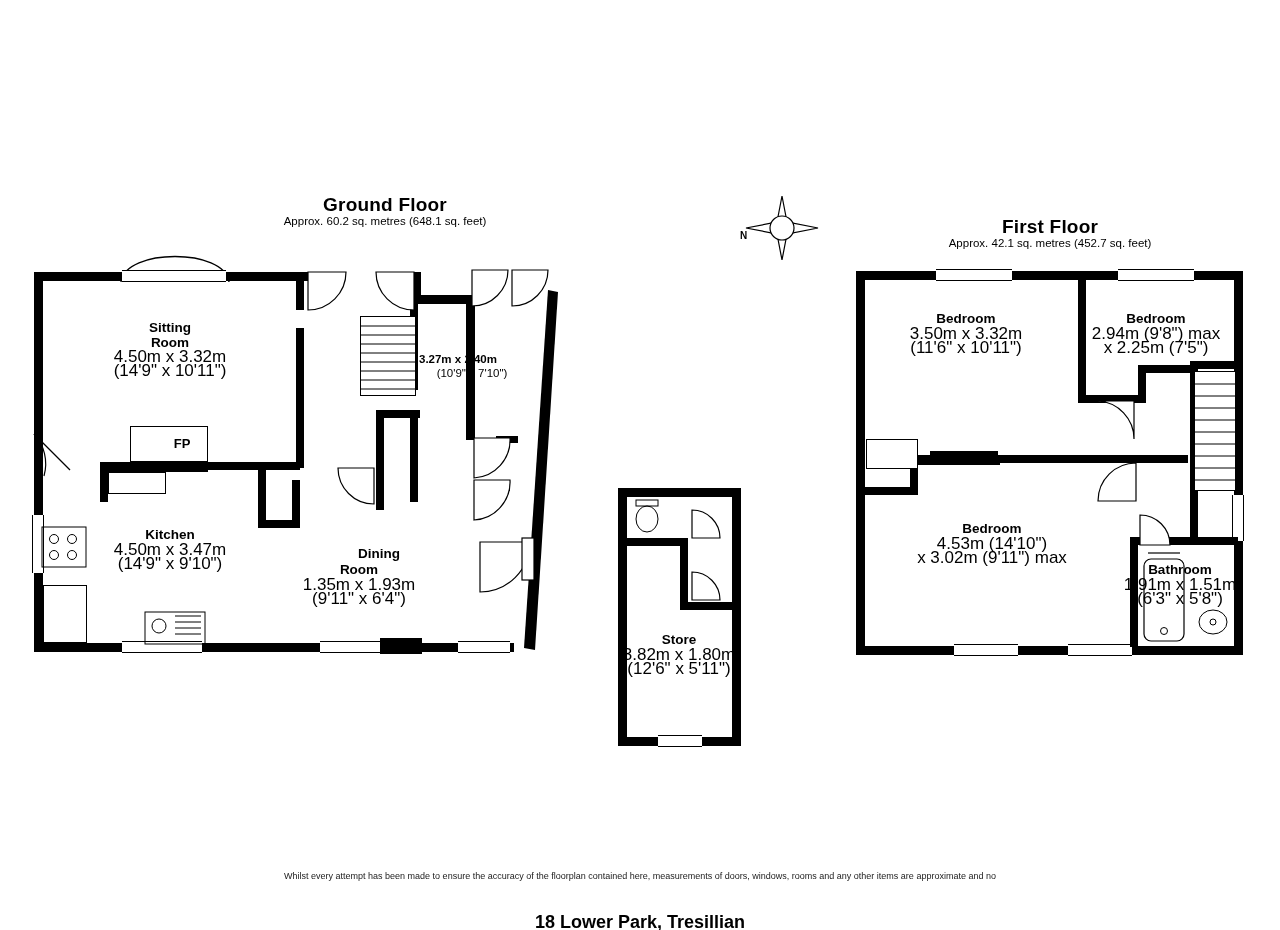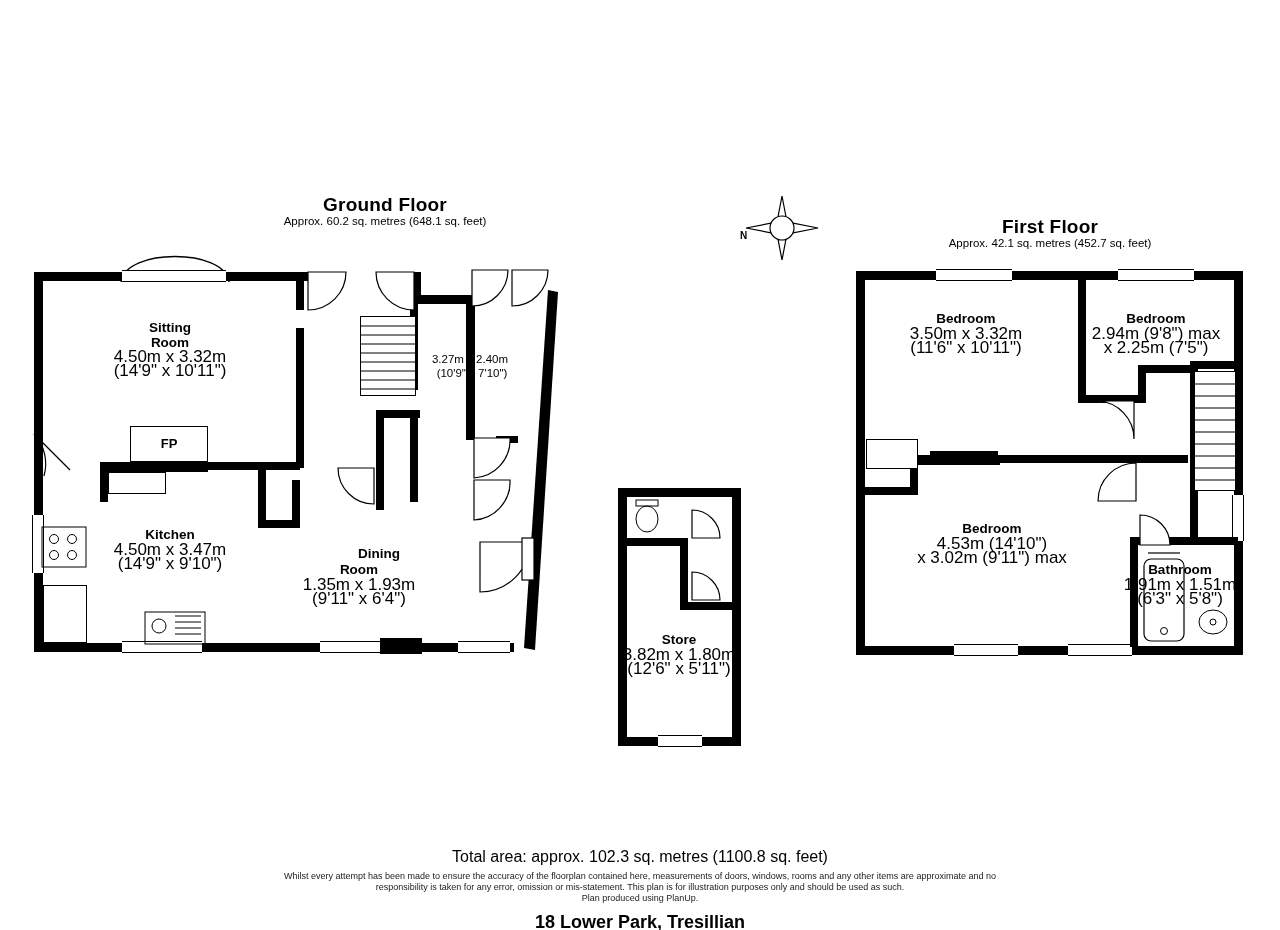--- a/index.html
+++ b/index.html
@@ -52,20 +52,21 @@
   .plain-dim {
     font-size: 11.5px;
     text-align: center;
     white-space: nowrap;
     line-height: 14px;
   }
   .fp-label {
     font-size: 13px;
     font-weight: bold;
     text-align: center;
+    margin-left: 13px;
   }
   .total-area {
     font-size: 16px;
     text-align: center;
     width: 1280px;
     left: 0;
   }
   .disclaimer {
     font-size: 9px;
     text-align: center;
@@ -273,21 +274,21 @@
         <path d="M4 4 L40 40" stroke="#000" stroke-width="1.2" fill="none"></path>
         <path d="M4 4 A44 44 0 0 1 14 46" stroke="#000" stroke-width="1.2" fill="none"></path>
       </svg>
     </div>
 
     <div class="abs room-name centerbox" style="left:140px; top:80px;text-align:right;">Sitting</div>
     <div class="abs room-name centerbox" style="left:140px; top:95px;">Room</div>
     <div class="abs room-dim centerbox" style="left:140px; top:110px;">4.50m x 3.32m</div>
     <div class="abs room-dim centerbox" style="left:140px; top:124px;">(14'9" x 10'11")</div>
 
-    <div class="abs plain-dim centerbox" style="left:440px; top:112px;">3.27m x 2.40m</div>
+    <div class="abs plain-dim centerbox" style="left:428px; top:112px;font-weight:bold;">3.27m x 2.40m</div>
     <div class="abs plain-dim centerbox" style="left:442px; top:126px;">(10'9" x 7'10")</div>
 
     <div class="abs room-name centerbox" style="left:140px; top:287px;">Kitchen</div>
     <div class="abs room-dim centerbox" style="left:140px; top:303px;">4.50m x 3.47m</div>
     <div class="abs room-dim centerbox" style="left:140px; top:317px;">(14'9" x 9'10")</div>
 
     <div class="abs room-name centerbox" style="left:329px; top:306px;padding-left:40px;">Dining</div>
     <div class="abs room-name centerbox" style="left:329px; top:322px;">Room</div>
     <div class="abs room-dim centerbox" style="left:329px; top:338px;">1.35m x 1.93m</div>
     <div class="abs room-dim centerbox" style="left:329px; top:352px;">(9'11" x 6'4")</div>
@@ -422,19 +423,16 @@
 
     <div class="abs room-name centerbox" style="left:142px; top:256px;">Bedroom</div>
     <div class="abs room-dim centerbox" style="left:142px; top:272px;">4.53m (14'10")</div>
     <div class="abs room-dim centerbox" style="left:142px; top:286px;">x 3.02m (9'11") max</div>
 
     <div class="abs room-name centerbox" style="left:330px; top:297px;">Bathroom</div>
     <div class="abs room-dim centerbox" style="left:330px; top:313px;">1.91m x 1.51m</div>
     <div class="abs room-dim centerbox" style="left:330px; top:327px;">(6'3" x 5'8")</div>
   </div>
 
-  <div class="abs total-area" style="top:848px;">Total area: approx. 102.3 sq. metres (1100.8 sq. feet)</div>
   <div class="abs disclaimer" style="top:871px;">Whilst every attempt has been made to ensure the accuracy of the floorplan contained here, measurements of doors, windows, rooms and any other items are approximate and no</div>
-  <div class="abs disclaimer" style="top:882px;">responsibility is taken for any error, omission or mis-statement. This plan is for illustration purposes only and should be used as such.</div>
-  <div class="abs disclaimer" style="top:893px;">Plan produced using PlanUp.</div>
   <div class="abs address" style="top:912px;">18 Lower Park, Tresillian</div>
 
 </div>
 
 </body></html>

